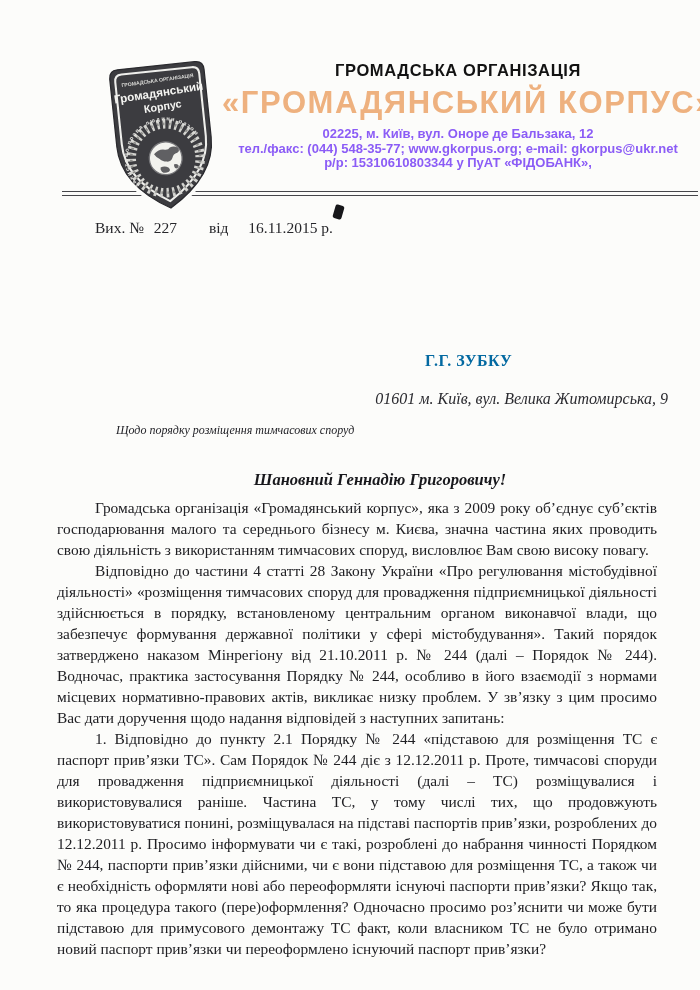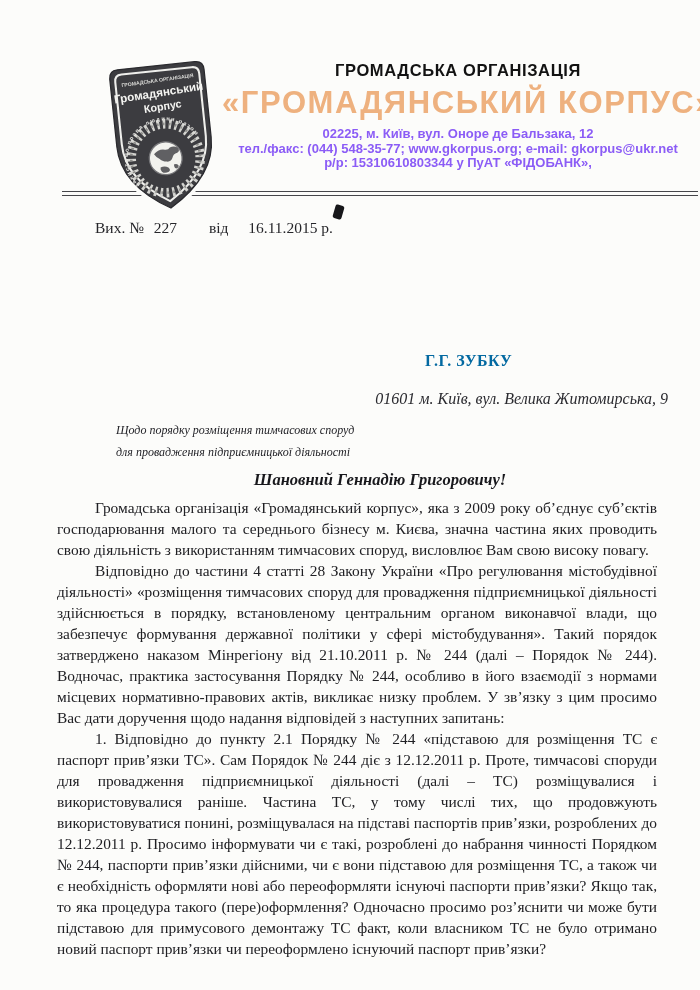--- a/index.html
+++ b/index.html
@@ -97,21 +97,20 @@
     <span class="date">16.11.2015 р.</span>
   </div>
 
   <div class="ink-blot"></div>
 
   <div class="recipient-name">Г.Г. ЗУБКУ</div>
   <div class="rec-address">01601 м. Київ, вул. Велика Житомирська, 9</div>
 
   <div class="subject">
     <div>Щодо порядку розміщення тимчасових споруд</div>
-    <div>для провадження підприємницької діяльності</div>
   </div>
 
   <div class="salutation">Шановний Геннадію Григоровичу!</div>
 
   <div class="body-text">
     <p>Громадська організація «Громадянський корпус», яка з 2009 року об’єднує суб’єктів господарювання малого та середнього бізнесу м. Києва, значна частина яких проводить свою діяльність з використанням тимчасових споруд, висловлює Вам свою високу повагу.</p>
     <p>Відповідно до частини 4 статті 28 Закону України «Про регулювання містобудівної діяльності» «розміщення тимчасових споруд для провадження підприємницької діяльності здійснюється в порядку, встановленому центральним органом виконавчої влади, що забезпечує формування державної політики у сфері містобудування». Такий порядок затверджено наказом Мінрегіону від 21.10.2011 р. № 244 (далі – Порядок № 244). Водночас, практика застосування Порядку № 244, особливо в його взаємодії з нормами місцевих нормативно-правових актів, викликає низку проблем. У зв’язку з цим просимо Вас дати доручення щодо надання відповідей з наступних запитань:</p>
     <p>1. Відповідно до пункту 2.1 Порядку № 244 «підставою для розміщення ТС є паспорт прив’язки ТС». Сам Порядок № 244 діє з 12.12.2011 р. Проте, тимчасові споруди для провадження підприємницької діяльності (далі – ТС) розміщувалися і використовувалися раніше. Частина ТС, у тому числі тих, що продовжують використовуватися понині, розміщувалася на підставі паспортів прив’язки, розроблених до 12.12.2011 р. Просимо інформувати чи є такі, розроблені до набрання чинності Порядком № 244, паспорти прив’язки дійсними, чи є вони підставою для розміщення ТС, а також чи є необхідність оформляти нові або переоформляти існуючі паспорти прив’язки? Якщо так, то яка процедура такого (пере)оформлення? Одночасно просимо роз’яснити чи може бути підставою для примусового демонтажу ТС факт, коли власником ТС не було отримано новий паспорт прив’язки чи переоформлено існуючий паспорт прив’язки?</p>
   </div>
 

